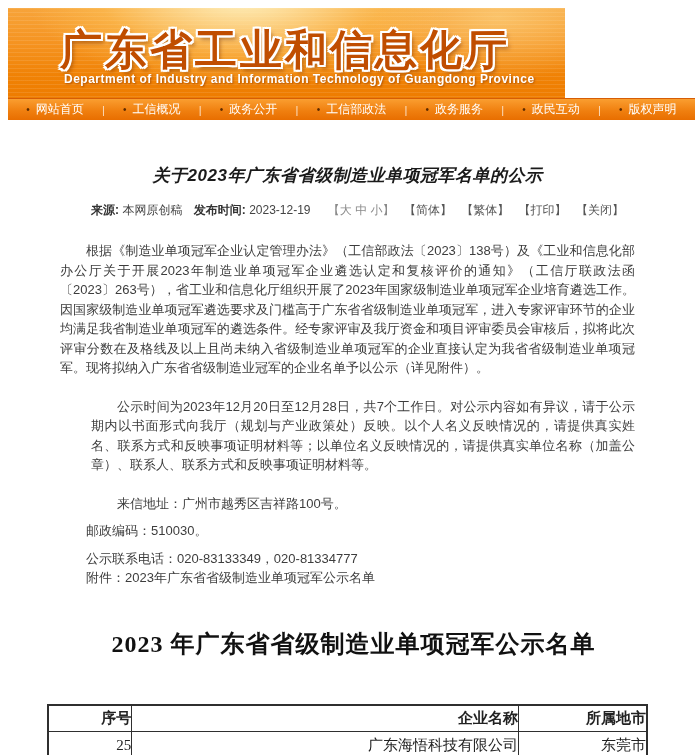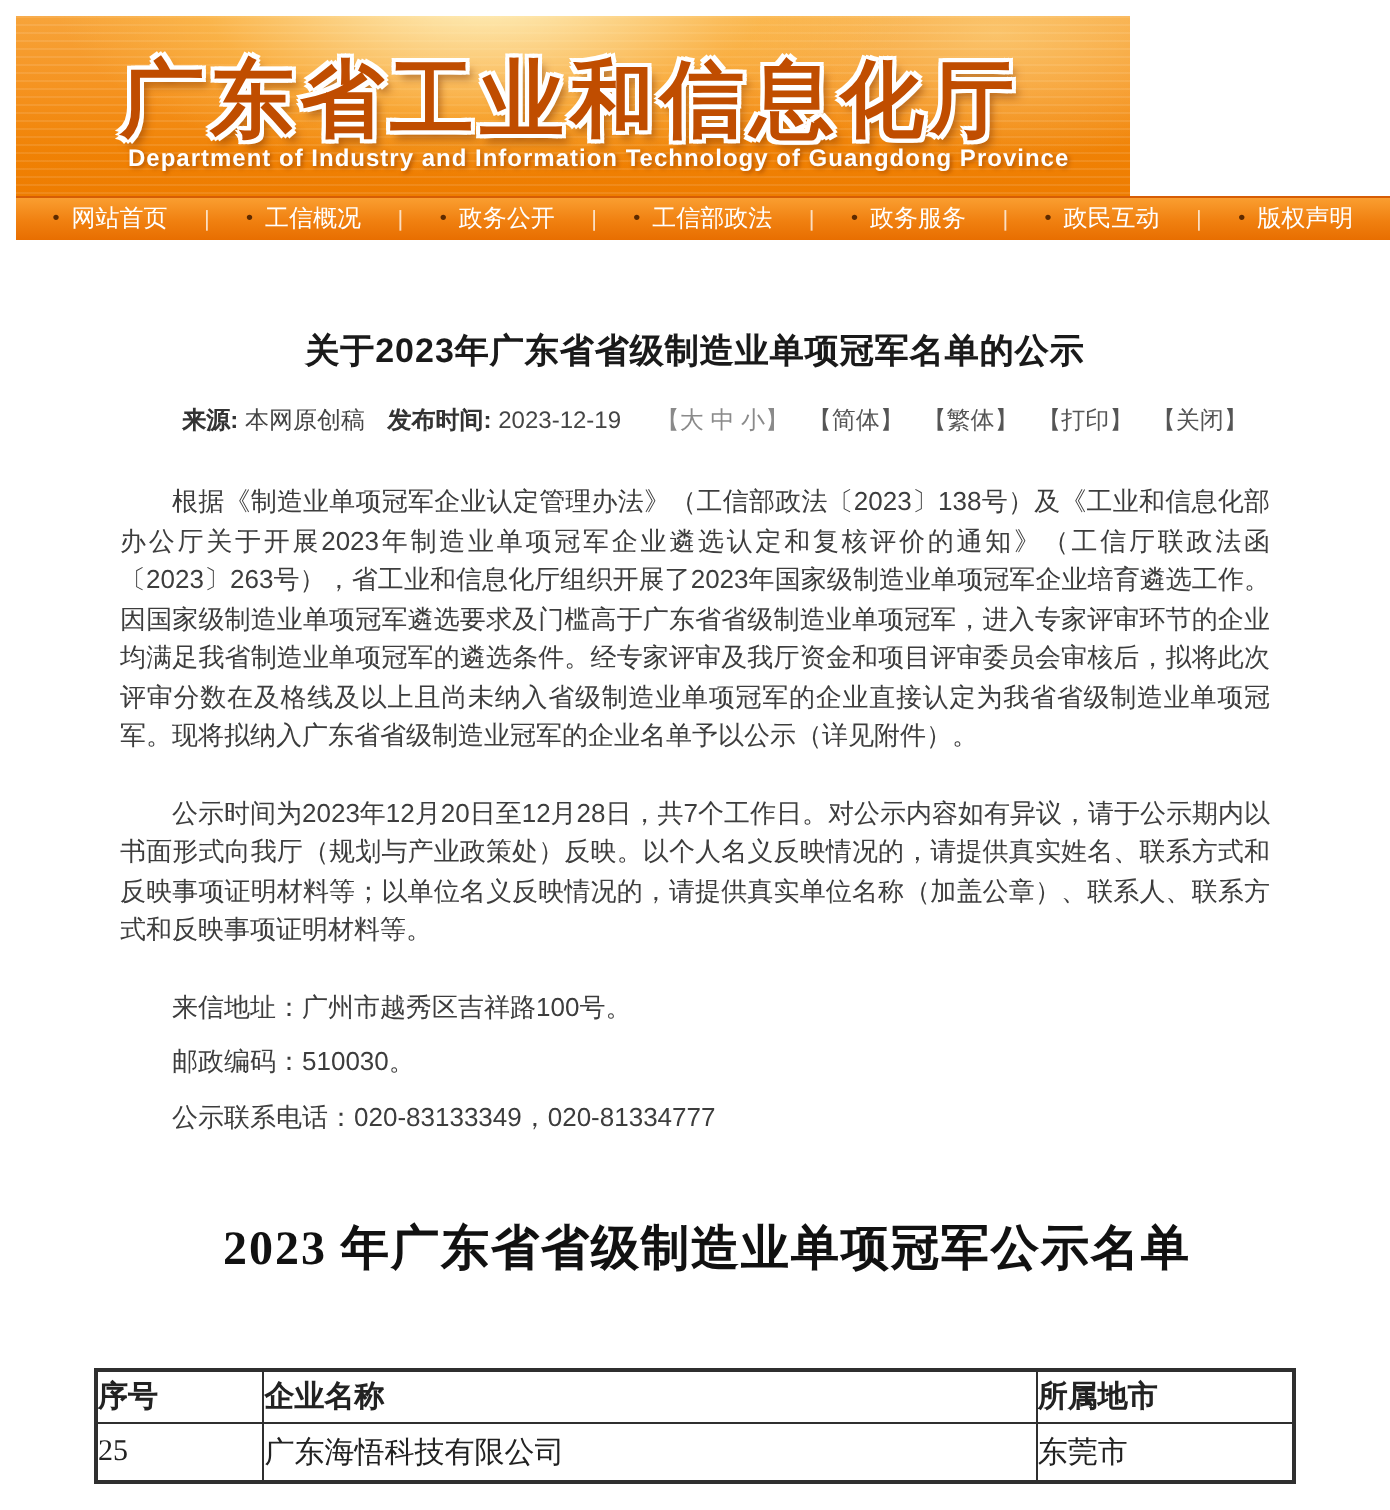--- a/index.html
+++ b/index.html
@@ -72,41 +72,42 @@
   .nav-bullet { color: #5d2a00; font-size: 10px; }
   .nav-sep { color: rgba(255,255,255,0.75); font-size: 11px; }
   
   .article-title {
     margin-top: 44px;
     text-align: center;
     font-size: 17px;
     font-weight: bold;
     color: #1a1a1a;
     letter-spacing: 0.5px;
+    font-style: italic;
   }
   .meta-line {
     margin-top: 15px;
     text-align: center;
     font-size: 12px;
     color: #555555;
     padding-left: 20px;
   }
   .meta-line .lbl { font-weight: bold; color: #333333; }
   .meta-line .val { color: #444444; margin-right: 8px; }
   .meta-line .ctl { color: #555555; margin-left: 6px; cursor: pointer; }
   .meta-line .ctl-size { color: #8a8a8a; }
   .content {
     margin: 22px 60px 0 60px;
     font-size: 13px;
     line-height: 19.5px;
     color: #3d3d3d;
     text-align: justify;
   }
   .content p { margin: 0; text-indent: 2em; }
-  .content p.gap { margin-top: 19px; }
+  .content p.gap { margin-top: 19px; margin-left: 31px; }
   .content p.spaced { margin-top: 8px; }
   .attachment-line {
     margin-top: 33px;
     text-indent: 2em;
     cursor: pointer;
   }
   
   .list-title {
     margin-top: 40px;
     text-align: center;
@@ -120,21 +121,21 @@
   table.annex {
     margin: 44px auto 0 auto;
     width: 601px;
     border-collapse: collapse;
     border: 2px solid #2f2f2f;
     font-family: "Liberation Serif", "DejaVu Serif", serif;
     color: #222222;
   }
   table.annex th, table.annex td {
     border: 1px solid #2f2f2f;
-    text-align: left;
+    text-align: right;
     font-size: 15px;
     padding: 0;
     font-family: Liberation Serif, serif;
   }
   table.annex th { font-weight: bold; height: 25px; }
   table.annex td { height: 28px; font-weight: normal; }
   table.annex col.c-no { width: 84px; }
   table.annex col.c-name { width: 388px; }
   table.annex col.c-city { width: 129px; }
 </style>
@@ -196,20 +197,21 @@
   <span class="ctl">【打印】</span>
   <span class="ctl">【关闭】</span>
 </div>
 
 <div class="content">
   <p>根据《制造业单项冠军企业认定管理办法》（工信部政法〔2023〕138号）及《工业和信息化部办公厅关于开展2023年制造业单项冠军企业遴选认定和复核评价的通知》（工信厅联政法函〔2023〕263号），省工业和信息化厅组织开展了2023年国家级制造业单项冠军企业培育遴选工作。因国家级制造业单项冠军遴选要求及门槛高于广东省省级制造业单项冠军，进入专家评审环节的企业均满足我省制造业单项冠军的遴选条件。经专家评审及我厅资金和项目评审委员会审核后，拟将此次评审分数在及格线及以上且尚未纳入省级制造业单项冠军的企业直接认定为我省省级制造业单项冠军。现将拟纳入广东省省级制造业冠军的企业名单予以公示（详见附件）。</p>
   <p class="gap">公示时间为2023年12月20日至12月28日，共7个工作日。对公示内容如有异议，请于公示期内以书面形式向我厅（规划与产业政策处）反映。以个人名义反映情况的，请提供真实姓名、联系方式和反映事项证明材料等；以单位名义反映情况的，请提供真实单位名称（加盖公章）、联系人、联系方式和反映事项证明材料等。</p>
   <p class="gap">来信地址：广州市越秀区吉祥路100号。</p>
   <p class="spaced">邮政编码：510030。</p>
   <p class="spaced">公示联系电话：020-83133349，020-81334777</p>
+  <p class="attachment-line">附件：2023年广东省省级制造业单项冠军公示名单</p>
 </div>
 
 <div class="list-title">2023 年广东省省级制造业单项冠军公示名单</div>
 
 <table class="annex">
   <colgroup>
       <col class="c-no">
       <col class="c-name">
       <col class="c-city">
     </colgroup>

